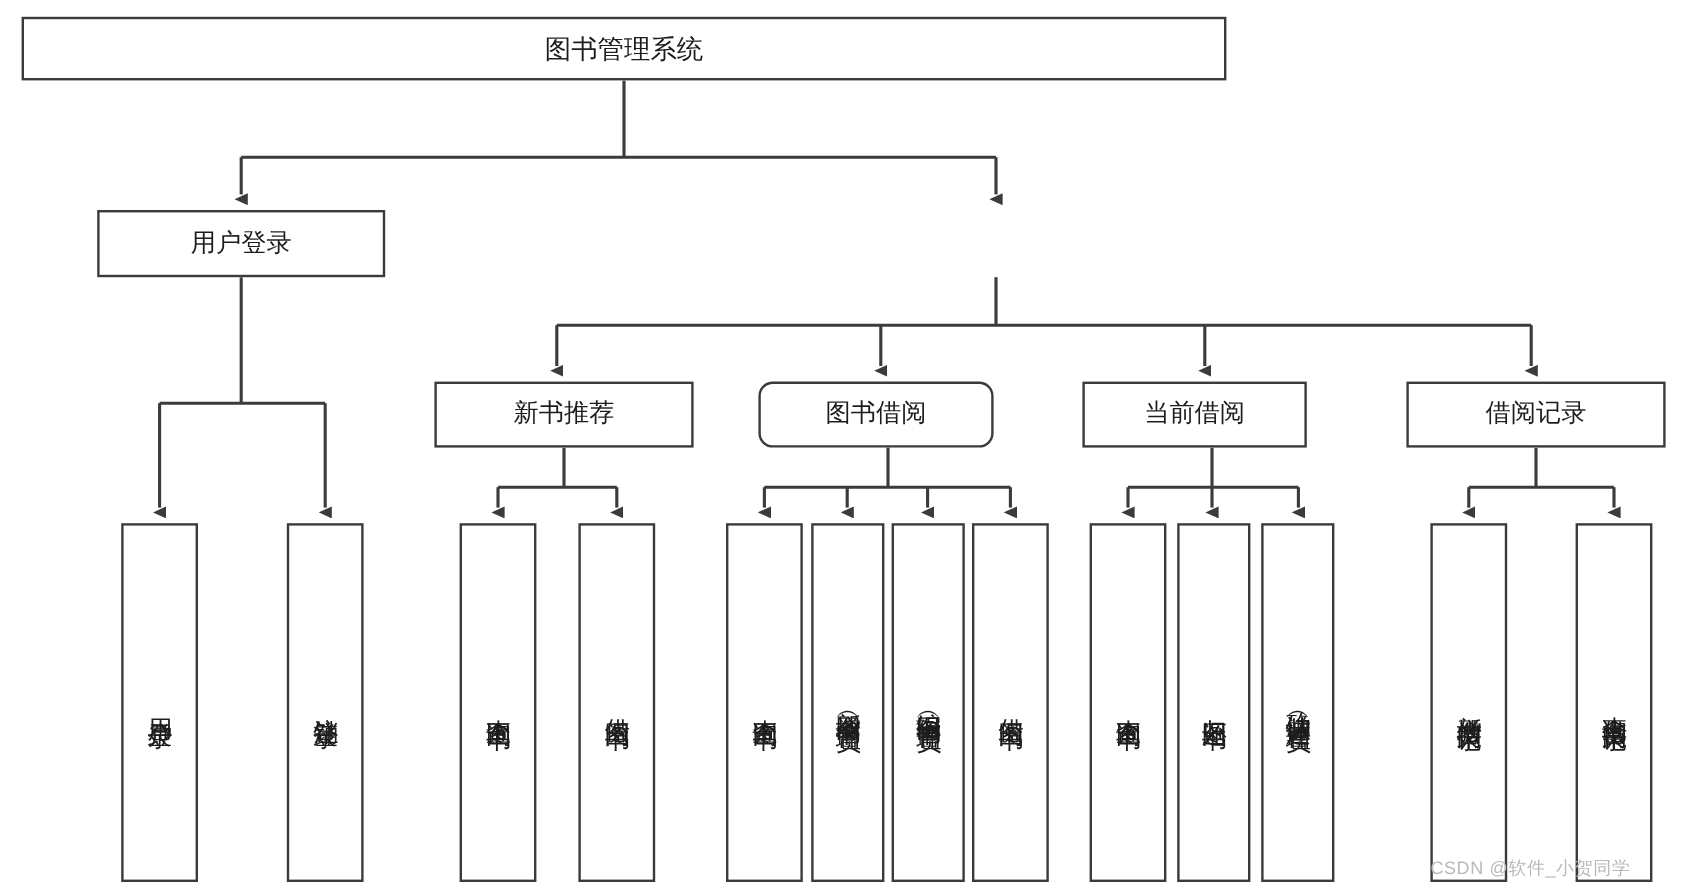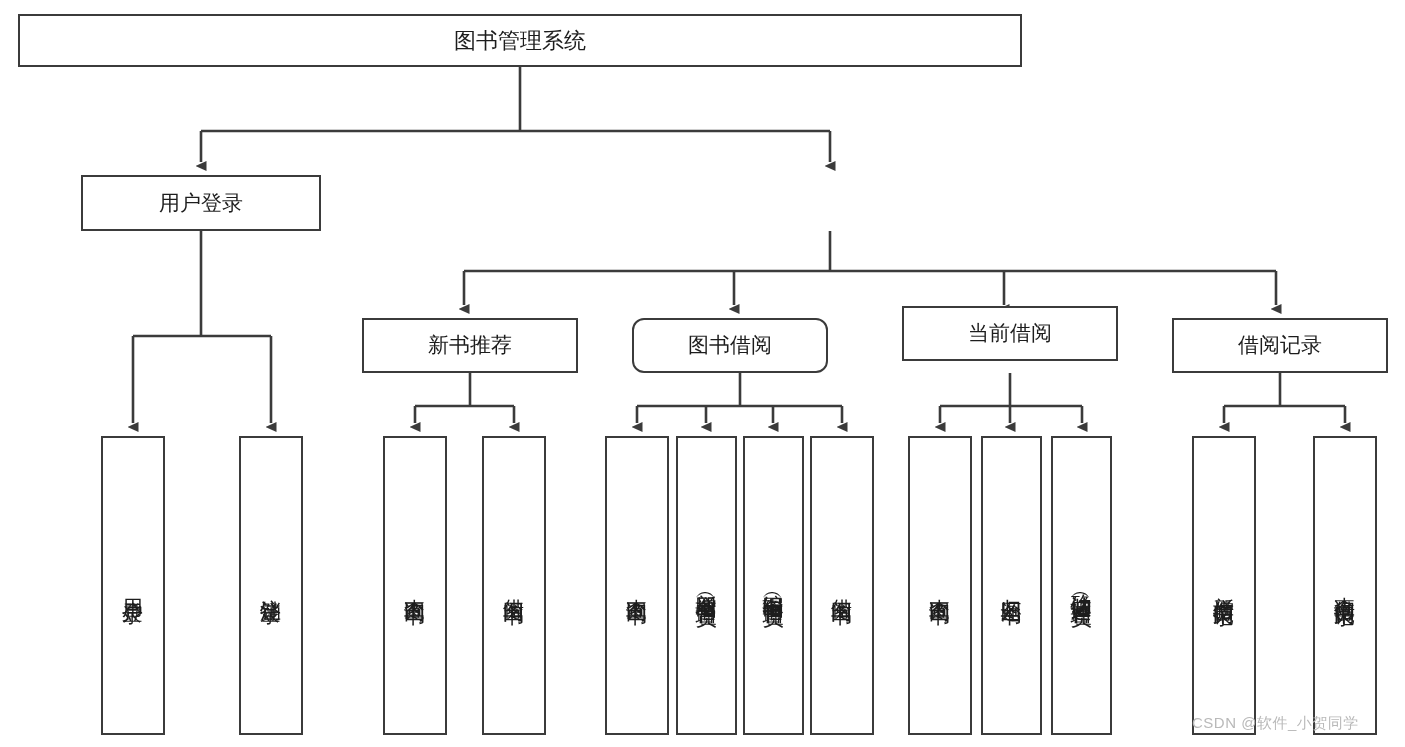--- a/index.html
+++ b/index.html
@@ -126,21 +126,21 @@
   <div class="node horizontal" style="left:81px; top:175px; width:240px; height:56px;">
     <span class="node-label">用户登录</span>
   </div>
 
   <div class="node horizontal" style="left:362px; top:318px; width:216px; height:55px;">
     <span class="node-label">新书推荐</span>
   </div>
   <div class="node horizontal" style="left:632px; top:318px; width:196px; height:55px;border-radius:12px;">
     <span class="node-label">图书借阅</span>
   </div>
-  <div class="node horizontal" style="left:902px; top:306px; width:216px; height:55px;">
+  <div class="node horizontal" style="left:902px; top:318px; width:187px; height:55px;">
     <span class="node-label">当前借阅</span>
   </div>
   <div class="node horizontal" style="left:1172px; top:318px; width:216px; height:55px;">
     <span class="node-label">借阅记录</span>
   </div>
 
   <div class="node vertical" style="left:101px; top:436px; width:64px; height:299px;">
     <span class="node-label">用户登录</span>
   </div>
   <div class="node vertical" style="left:239px; top:436px; width:64px; height:299px;">

